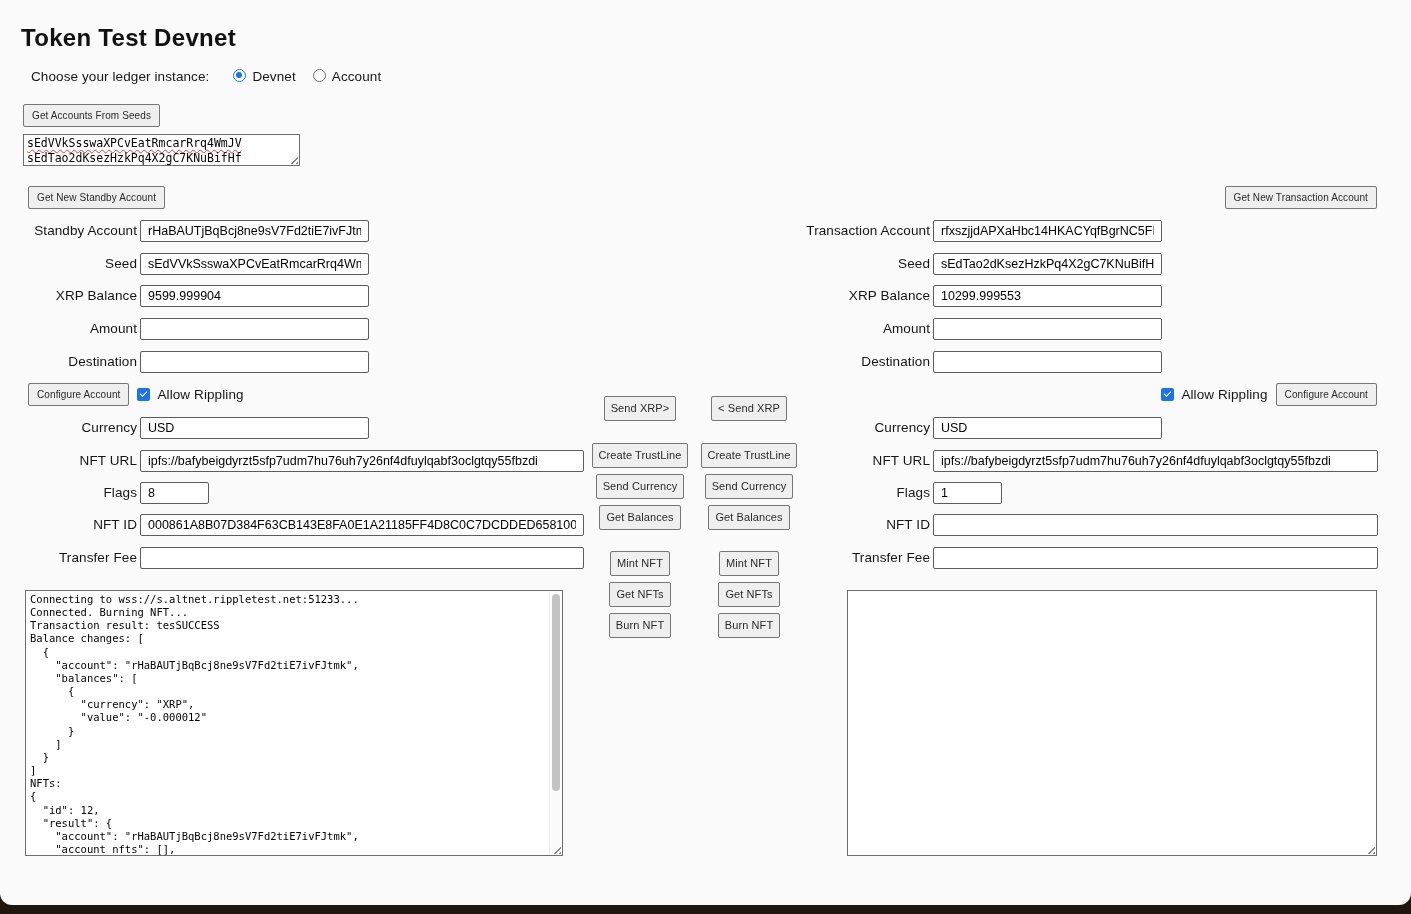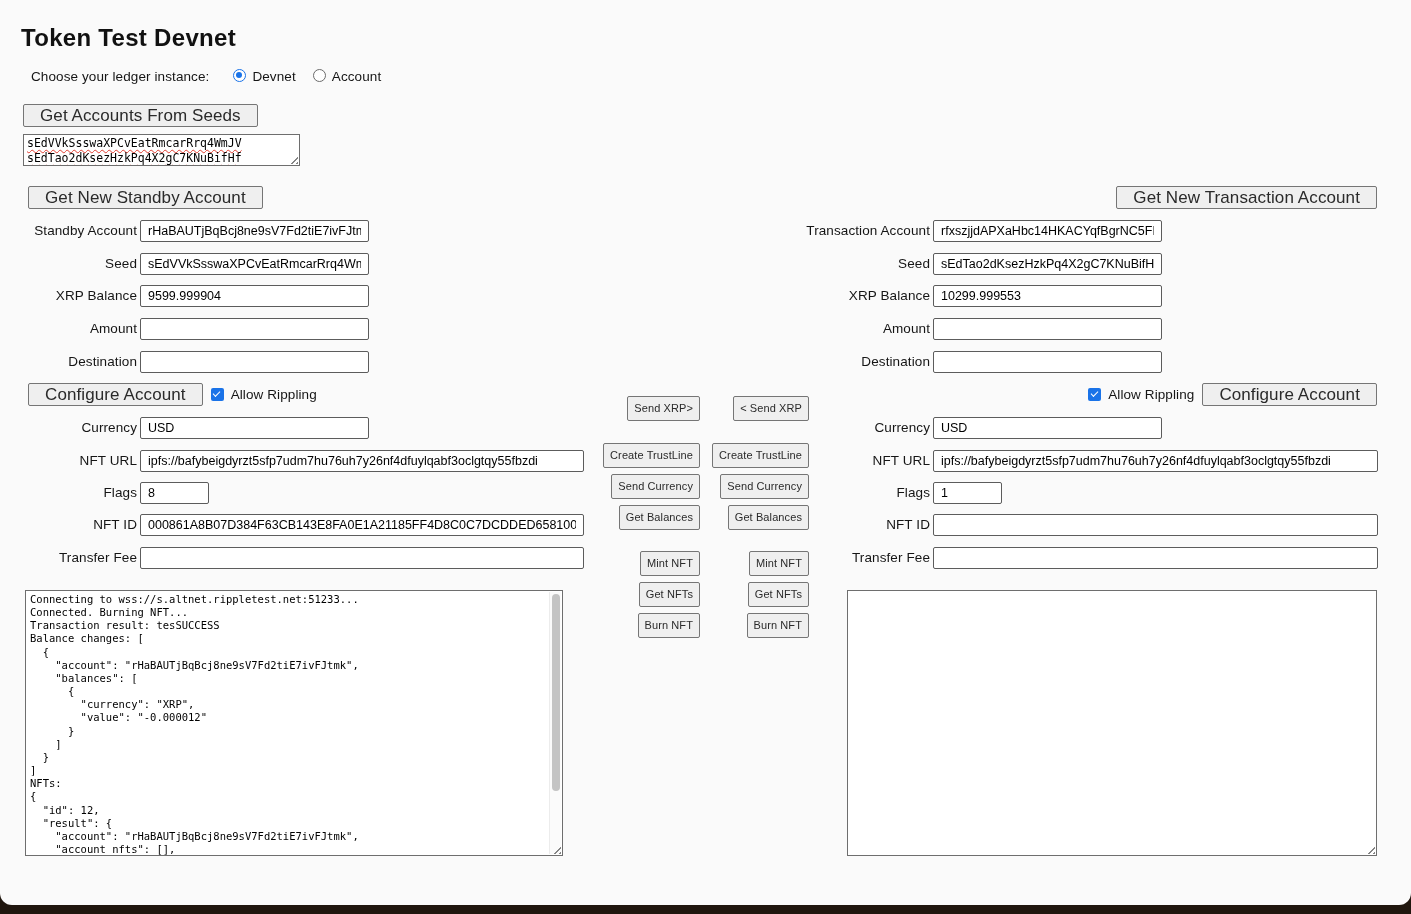--- a/index.html
+++ b/index.html
@@ -42,40 +42,40 @@
   }
   .checkbox::after {
     content:""; position:absolute; left:2.5px; top:3px; width:6px; height:3px;
     border-left:1.8px solid #fff; border-bottom:1.8px solid #fff;
     transform:rotate(-45deg);
   }
 
   
   .btn {
     background:#efefef; border:1px solid #757575; border-radius:2px;
-    font-family:"Liberation Sans", sans-serif; font-size:17px; line-height:13px;
-    color:#2a2a2a; padding:4px 16px; letter-spacing:0.1px; white-space:nowrap; cursor:pointer;
+    font-family:"Liberation Sans", sans-serif; font-size:10px; line-height:13px;
+    color:#2a2a2a; padding:4px 8px; letter-spacing:0.1px; white-space:nowrap; cursor:pointer;
   }
 
   
   .field-row { position:absolute; left:1px; height:23px; display:flex; align-items:center;justify-content:space-between; }
   .field-row.right { left:742px; }
   .flabel { width:136px; text-align:right; margin-right:3px; font-size:13.5px; color:#151515; letter-spacing:0.1px; white-space:nowrap; }
   .field-row.right .flabel { width:188px; }
   input.fin {
     height:22px; border:1px solid #5c5c5c; border-radius:2px; background:#fff;
     font-family:"Liberation Sans", sans-serif; font-size:12.5px; color:#000; padding:1px 7px;
   }
   .w229 { width:229px; } .w444 { width:444px; } .w445 { width:445px; } .w69 { width:69px; }
 
   
   .cfg-row { position:absolute; top:383px; display:flex; align-items:center; }
 
   
-  .mid-col { position:absolute; width:120px; display:flex; flex-direction:column; align-items:flex-end; gap:6px; }
+  .mid-col { position:absolute; width:120px; display:flex; flex-direction:column; align-items:center; gap:6px; }
   .mid-col .btn { padding:4px 6px; font-size:11px; line-height:15px; }
 
   
   .tbox { position:absolute; background:#fff; border:1px solid #6e6e6e; overflow:hidden; }
   .tbox pre { margin:0; font-family:"DejaVu Sans Mono", monospace; white-space:pre-wrap; word-break:break-all; color:#000; }
   .seeds-box pre {
     font-size:11.5px; line-height:14.5px; padding:1px 3px;
     text-decoration:underline wavy #e03c31 1px; text-underline-offset:2px;
   }
   .results pre { font-size:10.5px; line-height:13.15px; padding:2px 18px 2px 4px; }

